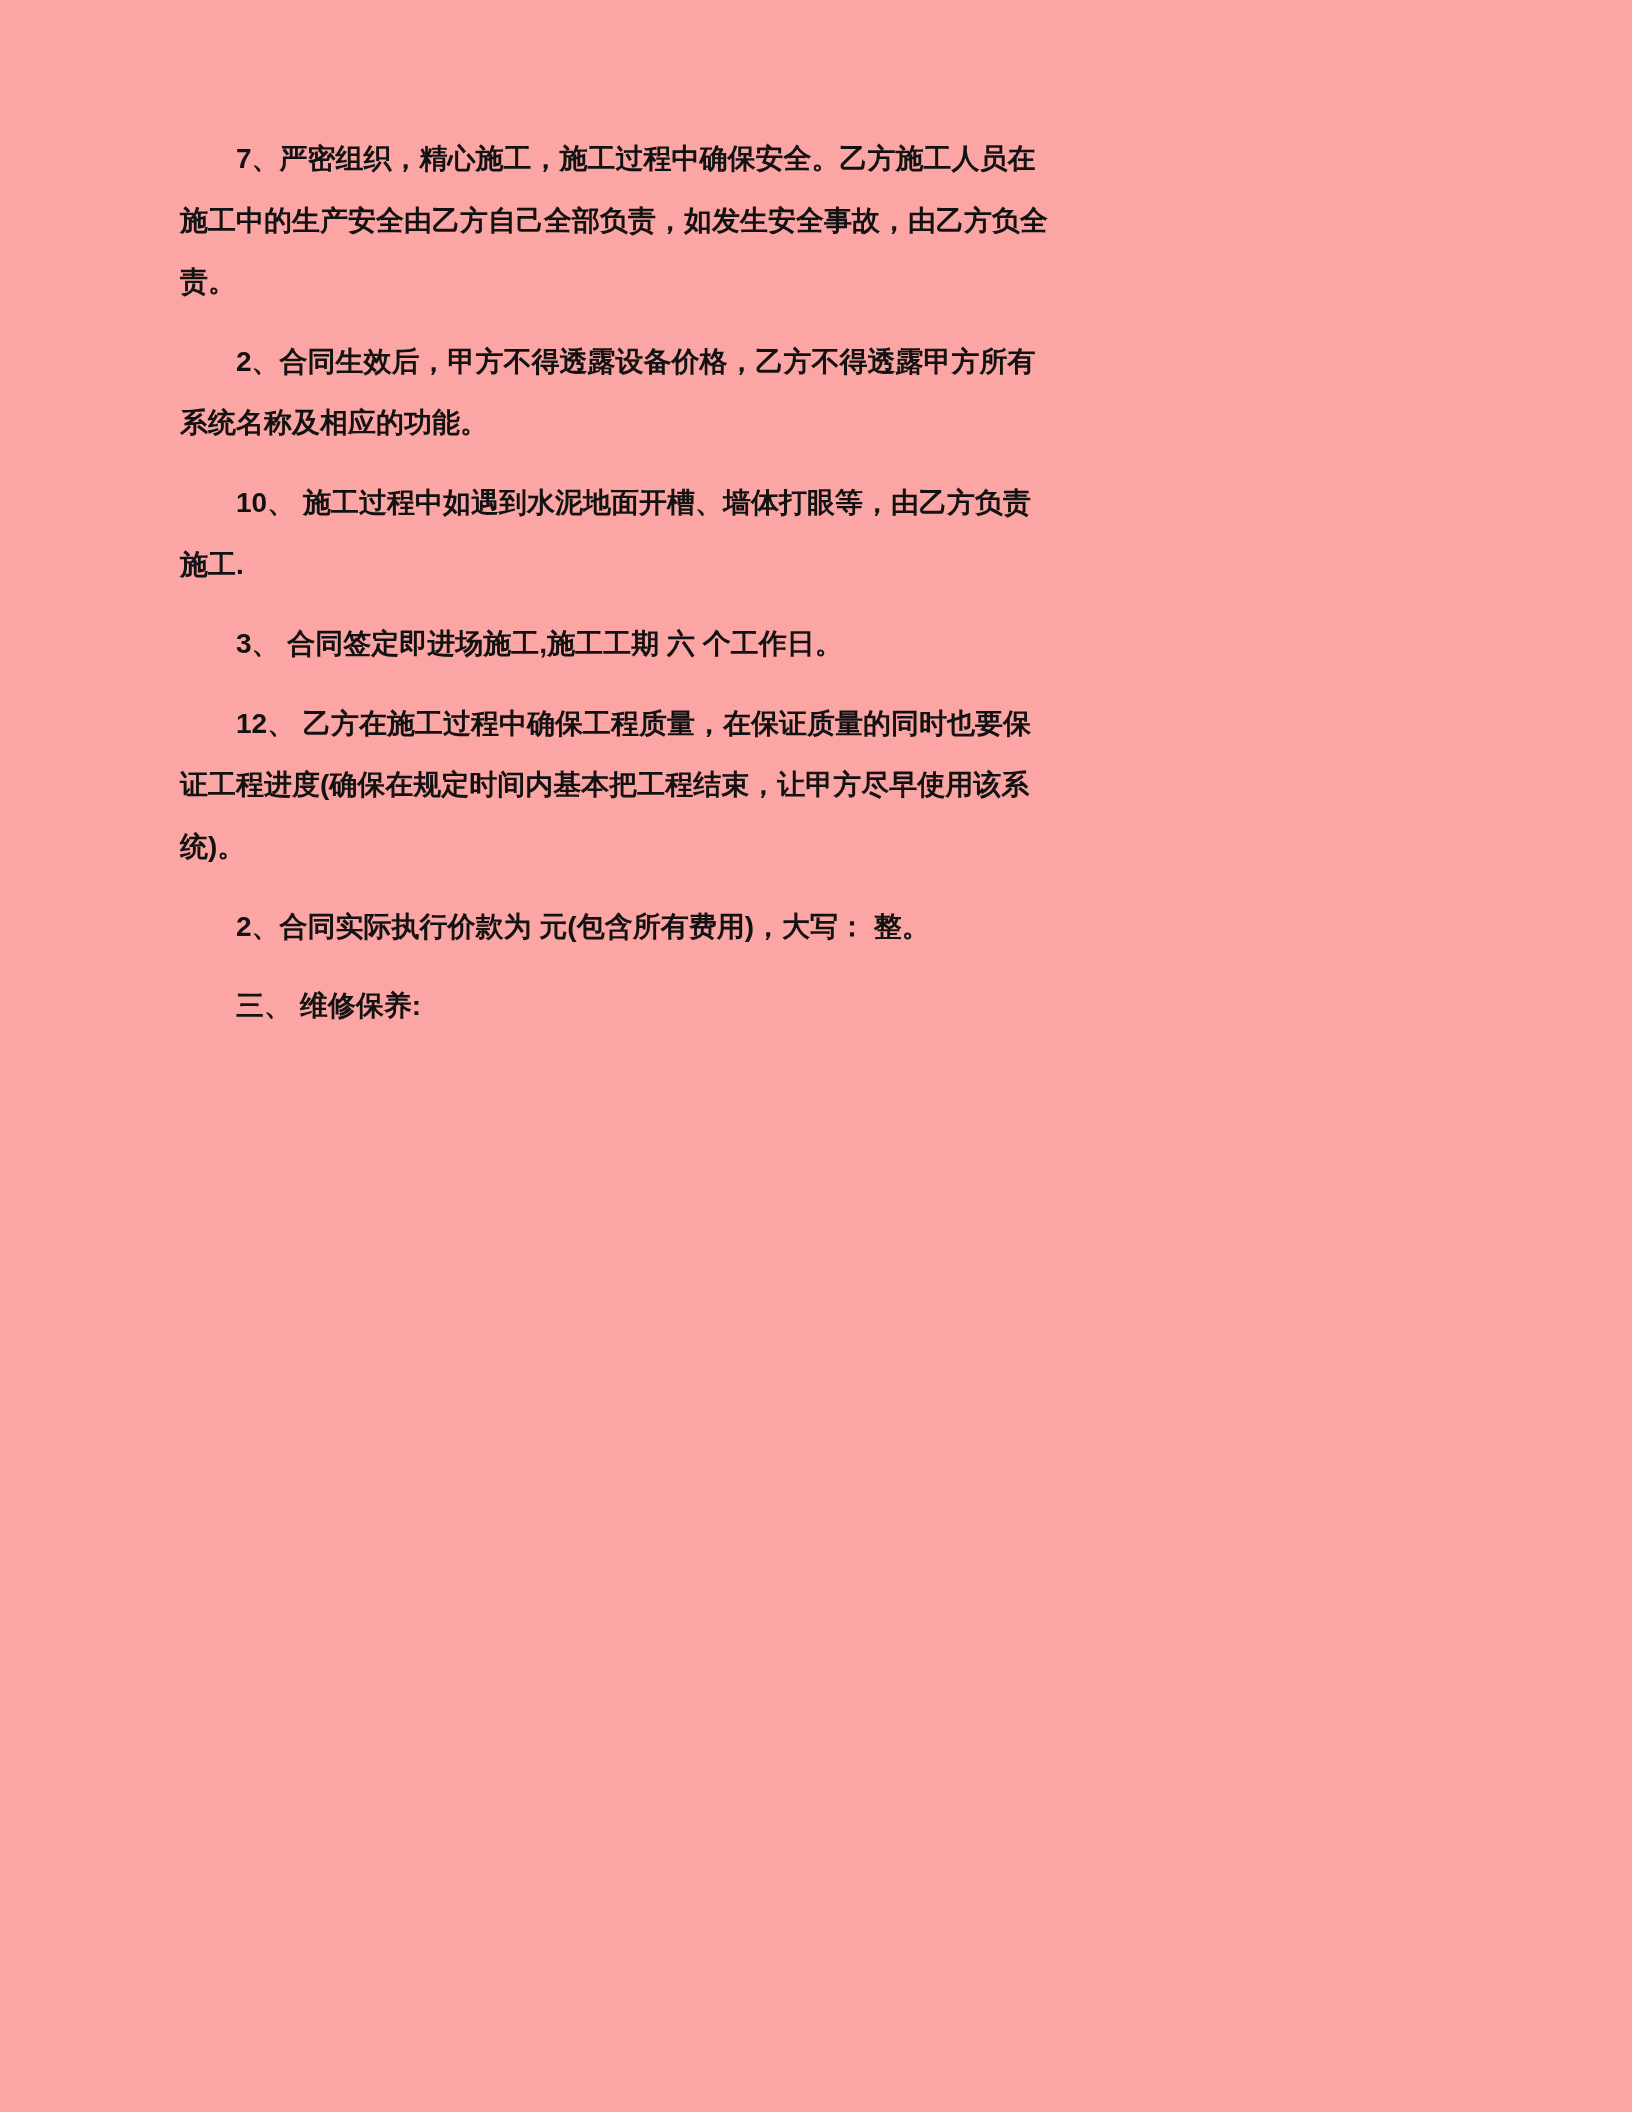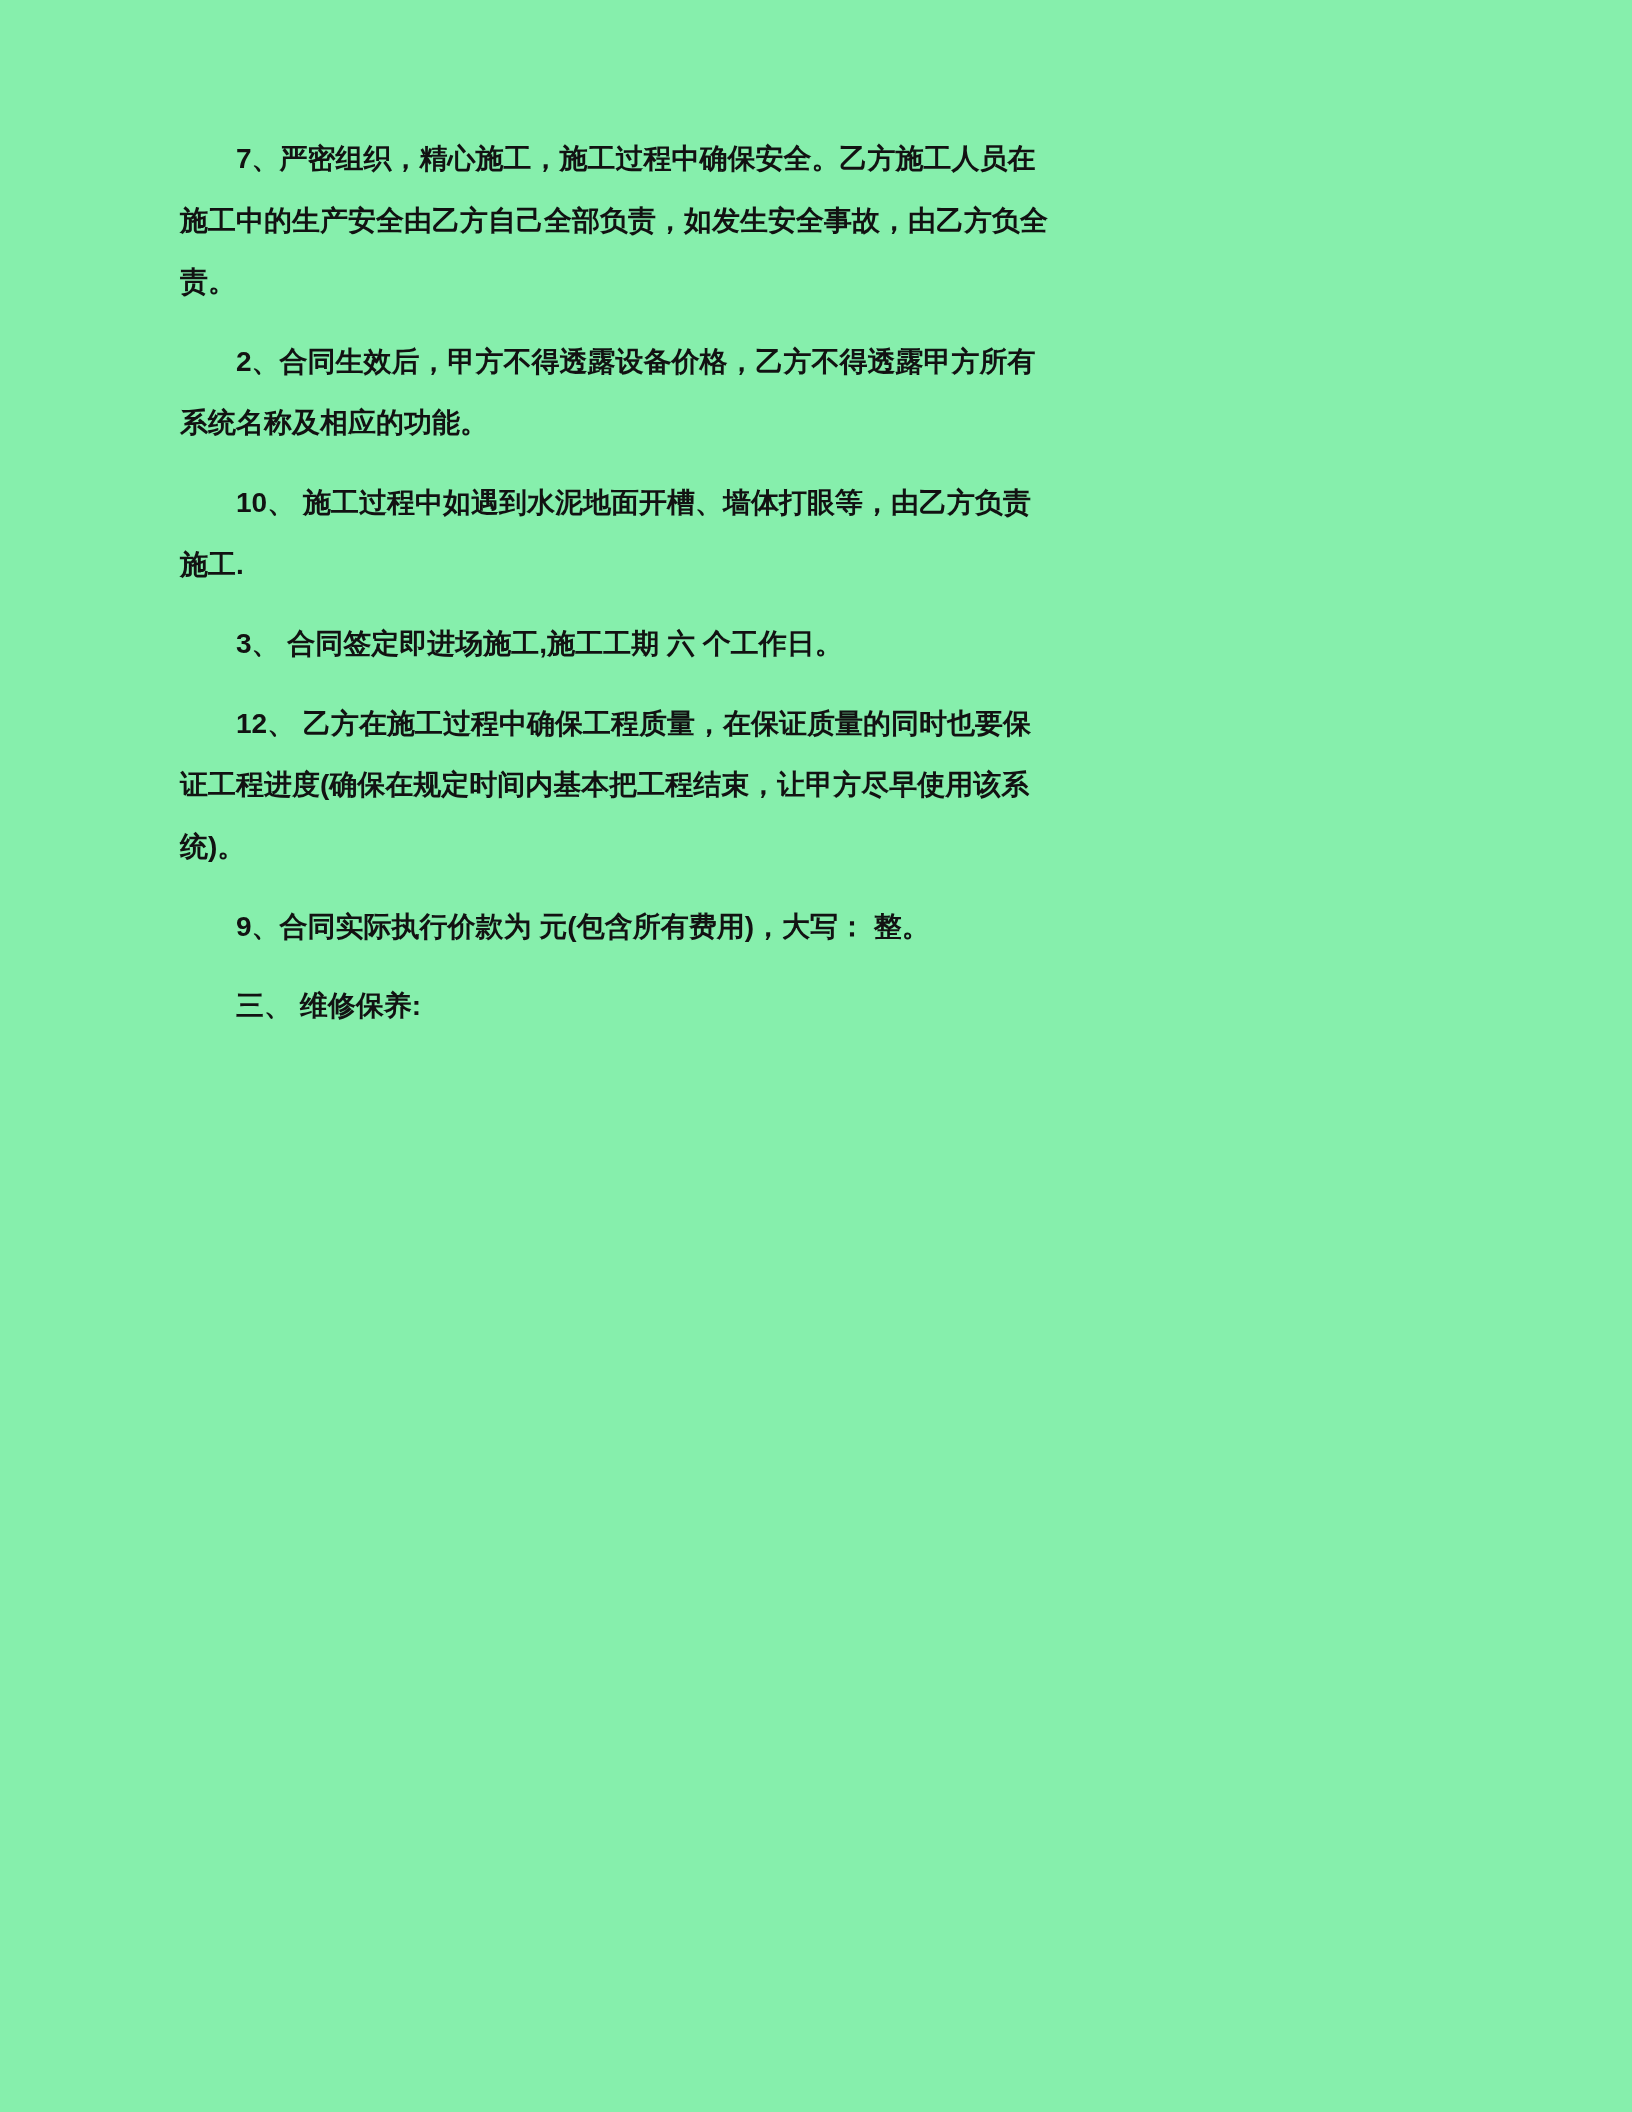--- a/index.html
+++ b/index.html
@@ -11,21 +11,21 @@
     height: 2112px;
     background: #ffffff;
     font-family: "Liberation Sans", sans-serif;
     overflow: hidden;
   }
   .page {
     box-sizing: border-box;
     width: 100%;
     height: 100%;
     padding: 128px 180px 0 180px;
-    background: #86efac;
+    background: #fca5a5;
   }
   .para {
     width: 872px;
     margin: 0 0 18px 0;
     font-size: 28px;
     line-height: 2.2;
     font-weight: 700;
     color: #121212;
     text-indent: 2em;
     word-break: break-all;
@@ -42,15 +42,15 @@
 </style>
 </head>
 <body>
 
 <div class="page">
   <p class="para">7、严密组织，精心施工，施工过程中确保安全。乙方施工人员在施工中的生产安全由乙方自己全部负责，如发生安全事故，由乙方负全责。</p>
   <p class="para">2、合同生效后，甲方不得透露设备价格，乙方不得透露甲方所有系统名称及相应的功能。</p>
   <p class="para">10、 施工过程中如遇到水泥地面开槽、墙体打眼等，由乙方负责施工.</p>
   <p class="para">3、 合同签定即进场施工,施工工期 六 个工作日。</p>
   <p class="para">12、 乙方在施工过程中确保工程质量，在保证质量的同时也要保证工程进度(确保在规定时间内基本把工程结束，让甲方尽早使用该系统)。</p>
-  <p class="para">9、合同实际执行价款为 元(包含所有费用)，大写： 整。</p>
+  <p class="para">2、合同实际执行价款为 元(包含所有费用)，大写： 整。</p>
   <p class="heading">三、 维修保养:</p>
 </div>
 
 </body></html>

